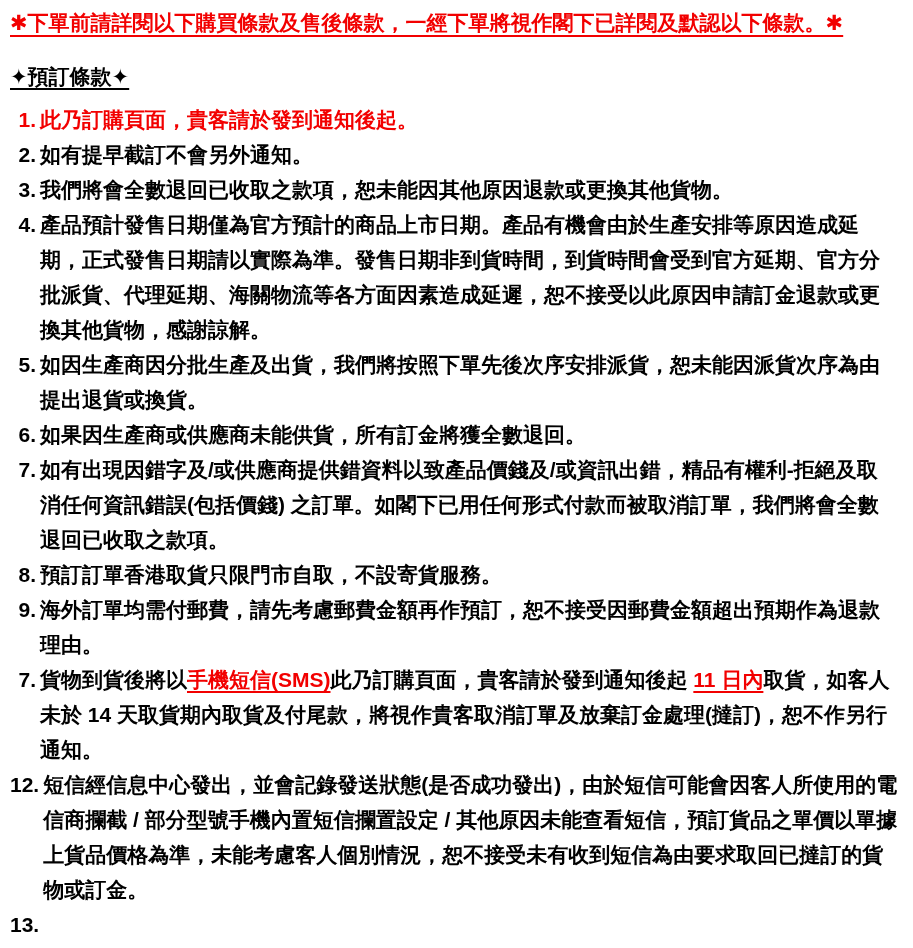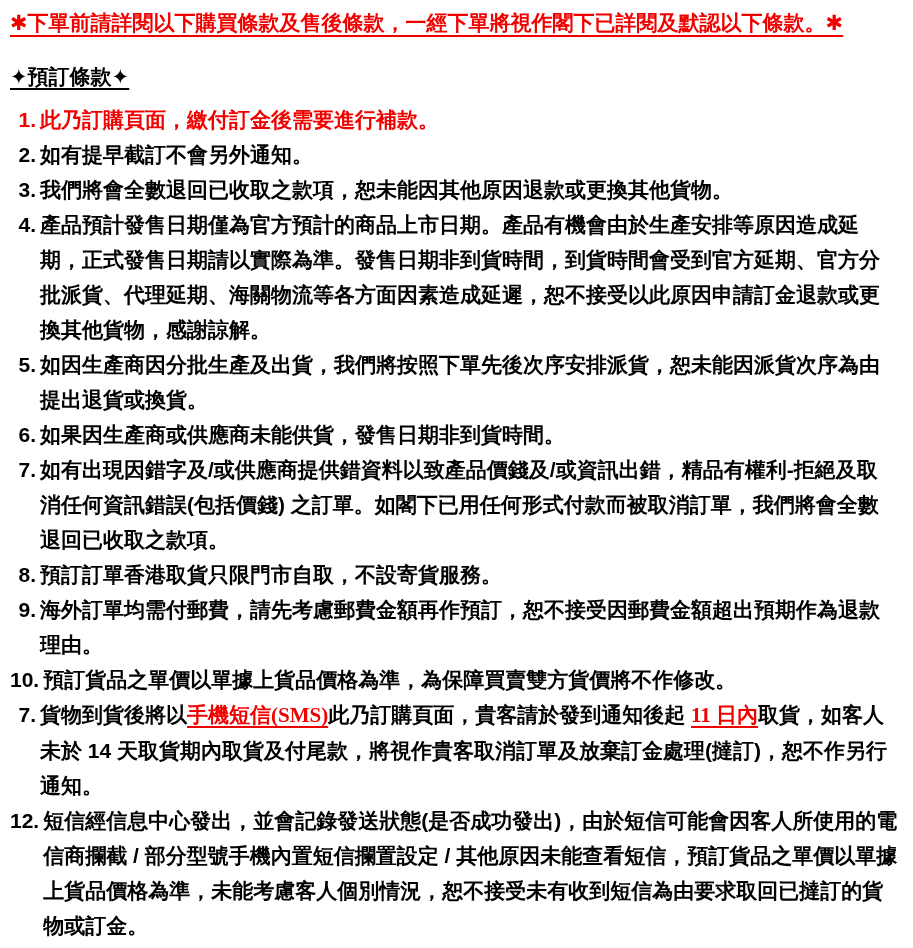--- a/index.html
+++ b/index.html
@@ -60,41 +60,40 @@
     min-width: 0;
   }
   .red-text {
     color: var(--alert-red, #f20000);
   }
   .hl {
     color: var(--alert-red, #f20000);
     text-decoration: underline;
     text-decoration-thickness: 2px;
     text-underline-offset: 4px;
-    font-family: Liberation Serif, serif;
   }
 </style>
 </head>
 <body>
 
 <div class="page">
 
   <div class="notice">
     <span>✱下單前請詳閱以下購買條款及售後條款，一經下單將視作閣下已詳閱及默認以下條款。✱</span>
   </div>
 
   <div class="heading">
     <span>✦預訂條款✦</span>
   </div>
 
   <div class="terms">
 
     <div class="item">
       <span class="num red-text">1.</span>
-      <div class="text red-text"><span>此乃訂購頁面，繳付訂金後需要進行補款。</span></div>
+      <div class="text red-text"><span>此乃訂購頁面，貴客請於發到通知後起。</span></div>
     </div>
 
     <div class="item">
       <span class="num">2.</span>
       <div class="text"><span>如有提早截訂不會另外通知。</span></div>
     </div>
 
     <div class="item">
       <span class="num">3.</span>
       <div class="text"><span>我們將會全數退回已收取之款項，恕未能因其他原因退款或更換其他貨物。</span></div>
@@ -105,42 +104,38 @@
       <div class="text"><span>產品預計發售日期僅為官方預計的商品上市日期。產品有機會由於生產安排等原因造成延期，正式發售日期請以實際為準。發售日期非到貨時間，到貨時間會受到官方延期、官方分批派貨、代理延期、海關物流等各方面因素造成延遲，恕不接受以此原因申請訂金退款或更換其他貨物，感謝諒解。</span></div>
     </div>
 
     <div class="item">
       <span class="num">5.</span>
       <div class="text"><span>如因生產商因分批生產及出貨，我們將按照下單先後次序安排派貨，恕未能因派貨次序為由提出退貨或換貨。</span></div>
     </div>
 
     <div class="item">
       <span class="num">6.</span>
-      <div class="text"><span>如果因生產商或供應商未能供貨，發售日期非到貨時間。</span></div>
+      <div class="text"><span>如果因生產商或供應商未能供貨，所有訂金將獲全數退回。</span></div>
     </div>
 
     <div class="item">
       <span class="num">7.</span>
       <div class="text"><span>如有出現因錯字及/或供應商提供錯資料以致產品價錢及/或資訊出錯，精品有權利-拒絕及取消任何資訊錯誤(包括價錢) 之訂單。如閣下已用任何形式付款而被取消訂單，我們將會全數退回已收取之款項。</span></div>
     </div>
 
     <div class="item">
       <span class="num">8.</span>
       <div class="text"><span>預訂訂單香港取貨只限門市自取，不設寄貨服務。</span></div>
     </div>
 
     <div class="item">
       <span class="num">9.</span>
       <div class="text"><span>海外訂單均需付郵費，請先考慮郵費金額再作預訂，恕不接受因郵費金額超出預期作為退款理由。</span></div>
     </div>
 
-    <div class="item">
-      <span class="num">10.</span>
-      <div class="text"><span>預訂貨品之單價以單據上貨品價格為準，為保障買賣雙方貨價將不作修改。</span></div>
-    </div>
 
     <div class="item">
       <span class="num">7.</span>
       <div class="text"><span>貨物到貨後將以</span><span class="hl">手機短信(SMS)</span><span>此乃訂購頁面，貴客請於發到通知後起 </span><span class="hl">11 日內</span><span>取貨，如客人未於 14 天取貨期內取貨及付尾款，將視作貴客取消訂單及放棄訂金處理(撻訂)，恕不作另行通知。</span></div>
     </div>
 
     <div class="item">
       <span class="num">12.</span>
       <div class="text"><span>短信經信息中心發出，並會記錄發送狀態(是否成功發出)，由於短信可能會因客人所使用的電信商攔截 / 部分型號手機內置短信攔置設定 / 其他原因未能查看短信，預訂貨品之單價以單據上貨品價格為準，未能考慮客人個別情況，恕不接受未有收到短信為由要求取回已撻訂的貨物或訂金。</span></div>
     </div>

